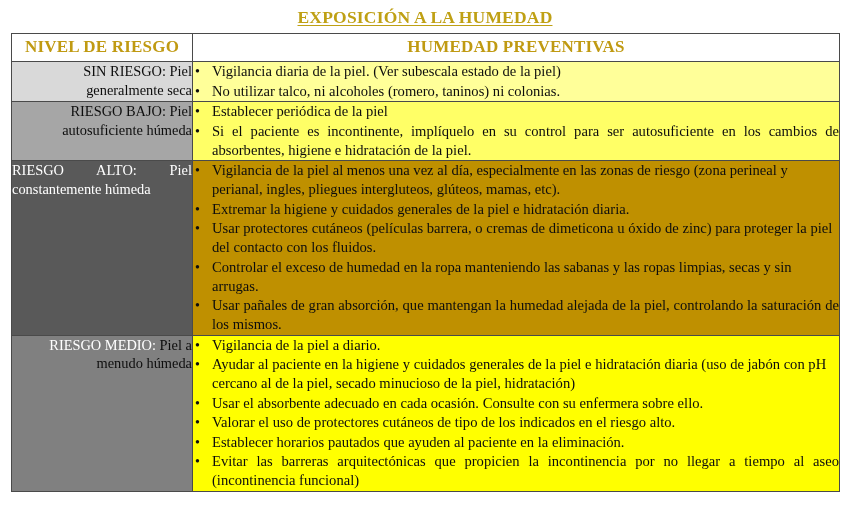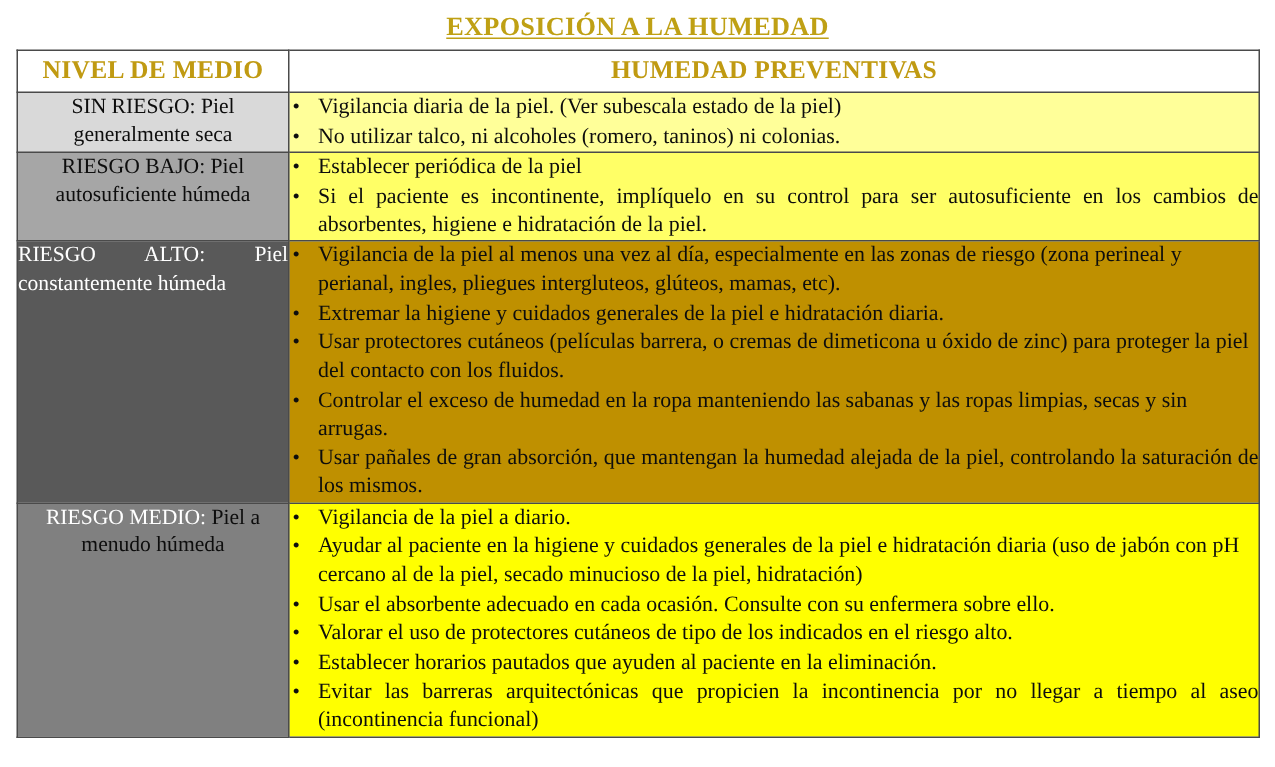--- a/index.html
+++ b/index.html
@@ -63,21 +63,21 @@
     color: #c09a12;
     font-weight: bold;
     font-size: 17px;
     letter-spacing: 0.2px;
     line-height: 25px;
     display: block;
   }
 
   
   .label-cell {
-    text-align: center;
+    text-align: right;
     padding: 3px 6px 3px 6px;
     font-size: 14.4px;
     line-height: 18.5px;
     color: #0d0d0d;
   }
   .lbl-none     { background: #d9d9d9; }
   .lbl-low      { background: #a6a6a6; }
   .lbl-medium   { background: #808080; }
   .lbl-high     {
     background: #595959;
@@ -143,21 +143,21 @@
 
   <div class="table-wrap">
     <table class="risk-table">
       <colgroup>
         <col class="c-label">
         <col class="c-measures">
       </colgroup>
       <tbody>
         <tr>
           <td class="hdr-cell">
-            <span class="hdr-text">NIVEL DE MEDIO</span>
+            <span class="hdr-text">NIVEL DE RIESGO</span>
           </td>
           <td class="hdr-cell">
             <span class="hdr-text">HUMEDAD PREVENTIVAS</span>
           </td>
         </tr>
 
         <tr>
           <td class="label-cell lbl-none">
             <span>SIN RIESGO:  Piel generalmente seca</span>
           </td>

